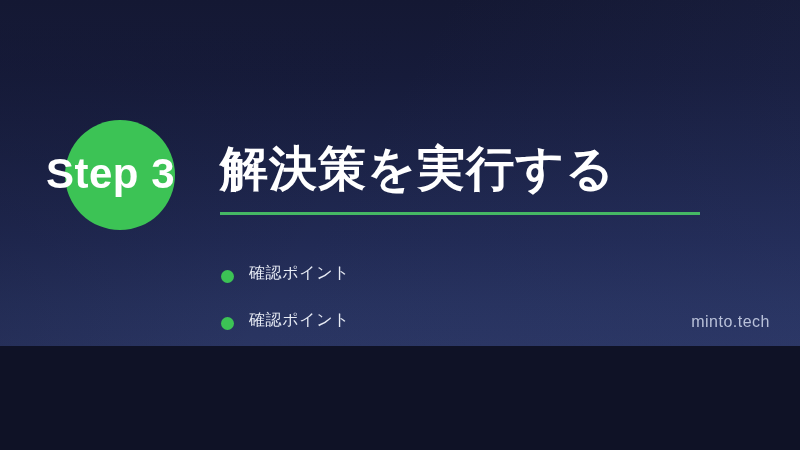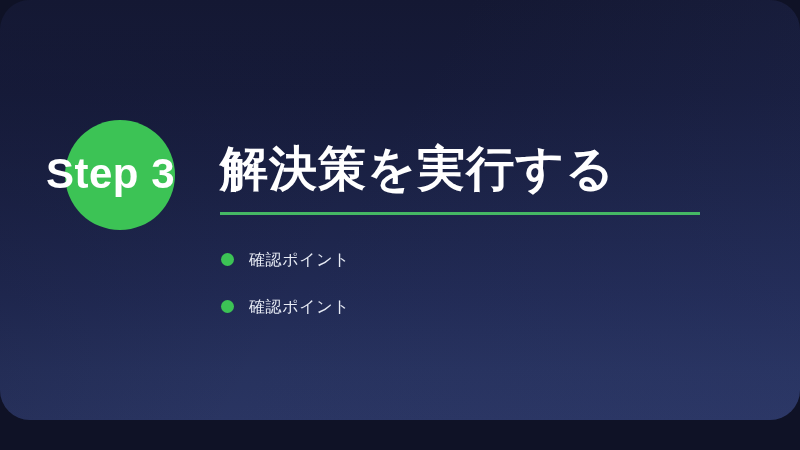--- a/index.html
+++ b/index.html
@@ -7,30 +7,29 @@
     padding: 0;
     background: #0f1226;
   }
   body {
     font-family: "Liberation Sans", "DejaVu Sans", sans-serif;
   }
 
   #slide {
     position: relative;
     width: 800px;
-    height: 420px;
+    height: 346px;
     overflow: hidden;
     background: linear-gradient(180deg,
         #141833 0%,
         #161b3a 22%,
         #1b2246 45%,
         #212a54 70%,
         #27325e 88%,
         #2a3562 100%);
-    border-radius: 30px;
   }
 
   
   #slide::after {
     content: "";
     position: absolute;
     inset: 0;
     background: linear-gradient(120deg,
         rgba(20,24,52,0.35) 0%,
         rgba(20,24,52,0.0) 45%,
@@ -90,21 +89,21 @@
     position: absolute;
     left: 221px;
     top: 236px;
     z-index: 2;
     margin: 0;
     padding: 0;
     list-style: none;
   }
   .bullet-item {
     display: flex;
-    align-items: center;
+    align-items: flex-end;
     height: 47px;
   }
   .bullet-dot {
     flex: 0 0 auto;
     width: 13px;
     height: 13px;
     border-radius: 50%;
     background: #3cc355;
   }
   .bullet-text {
@@ -145,14 +144,15 @@
     <li class="bullet-item">
       <span class="bullet-dot"></span>
       <span class="bullet-text">確認ポイント</span>
     </li>
     <li class="bullet-item">
       <span class="bullet-dot"></span>
       <span class="bullet-text">確認ポイント</span>
     </li>
   </ul>
 
+  <div class="footer-mark">minto.tech</div>
 
 </div>
 
 </body></html>

